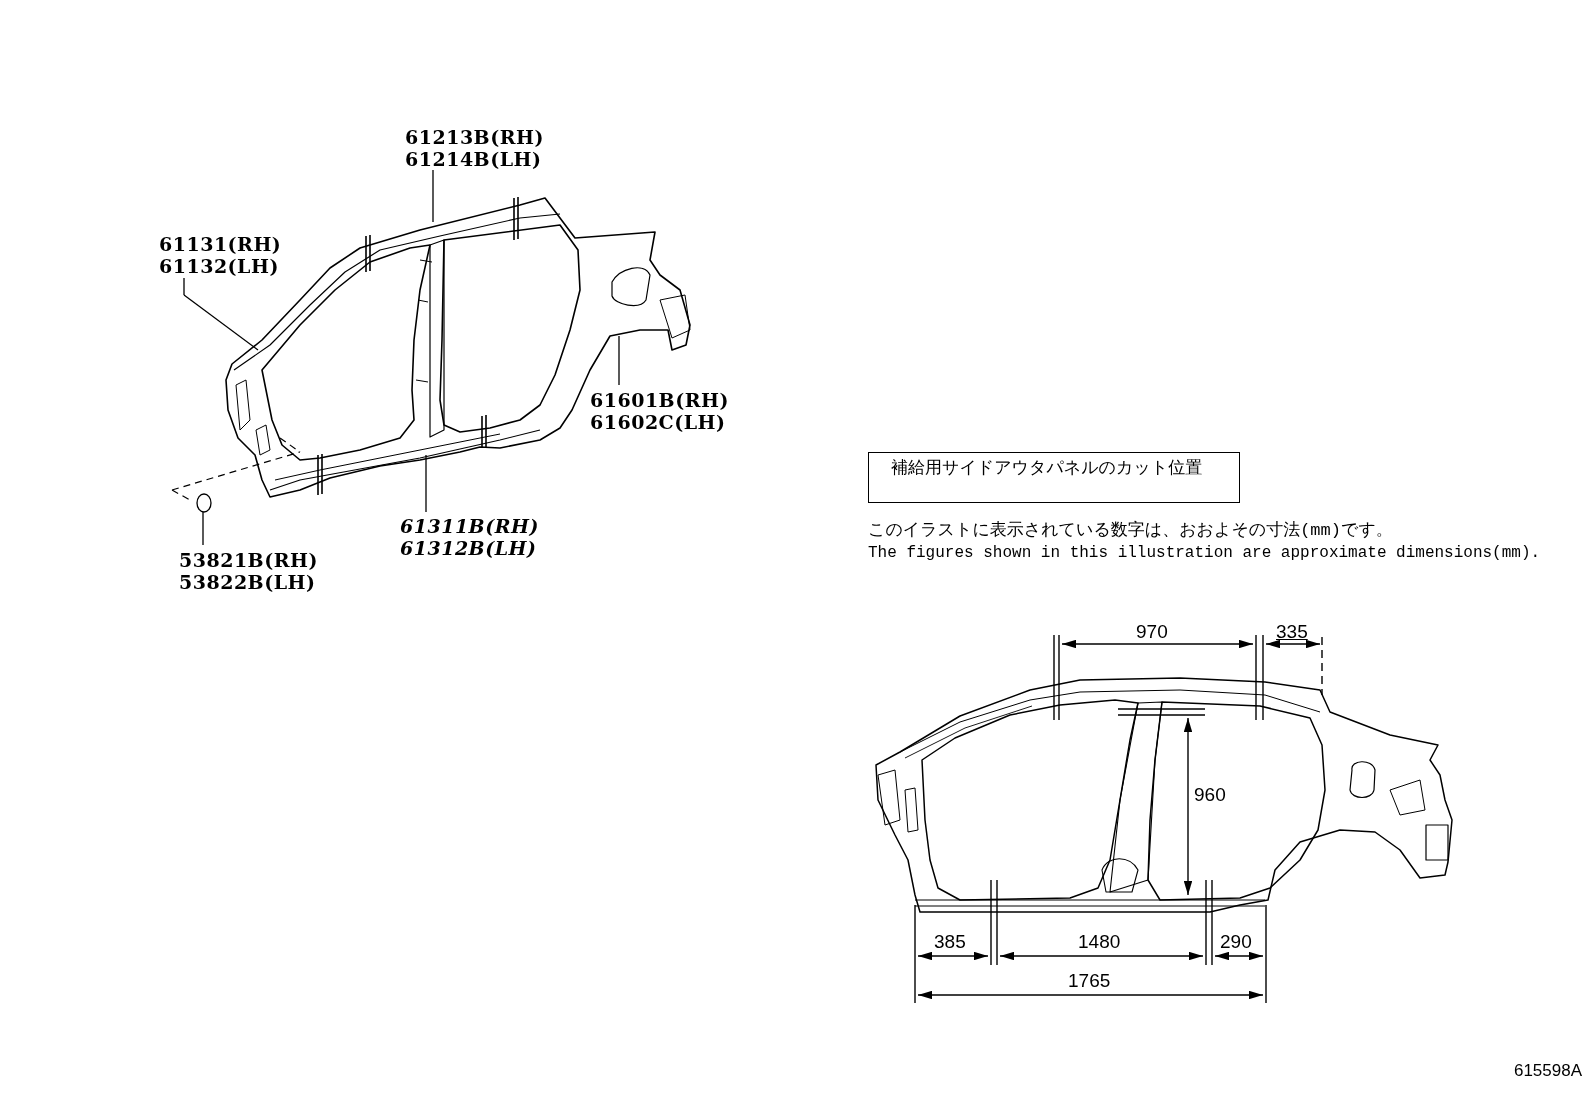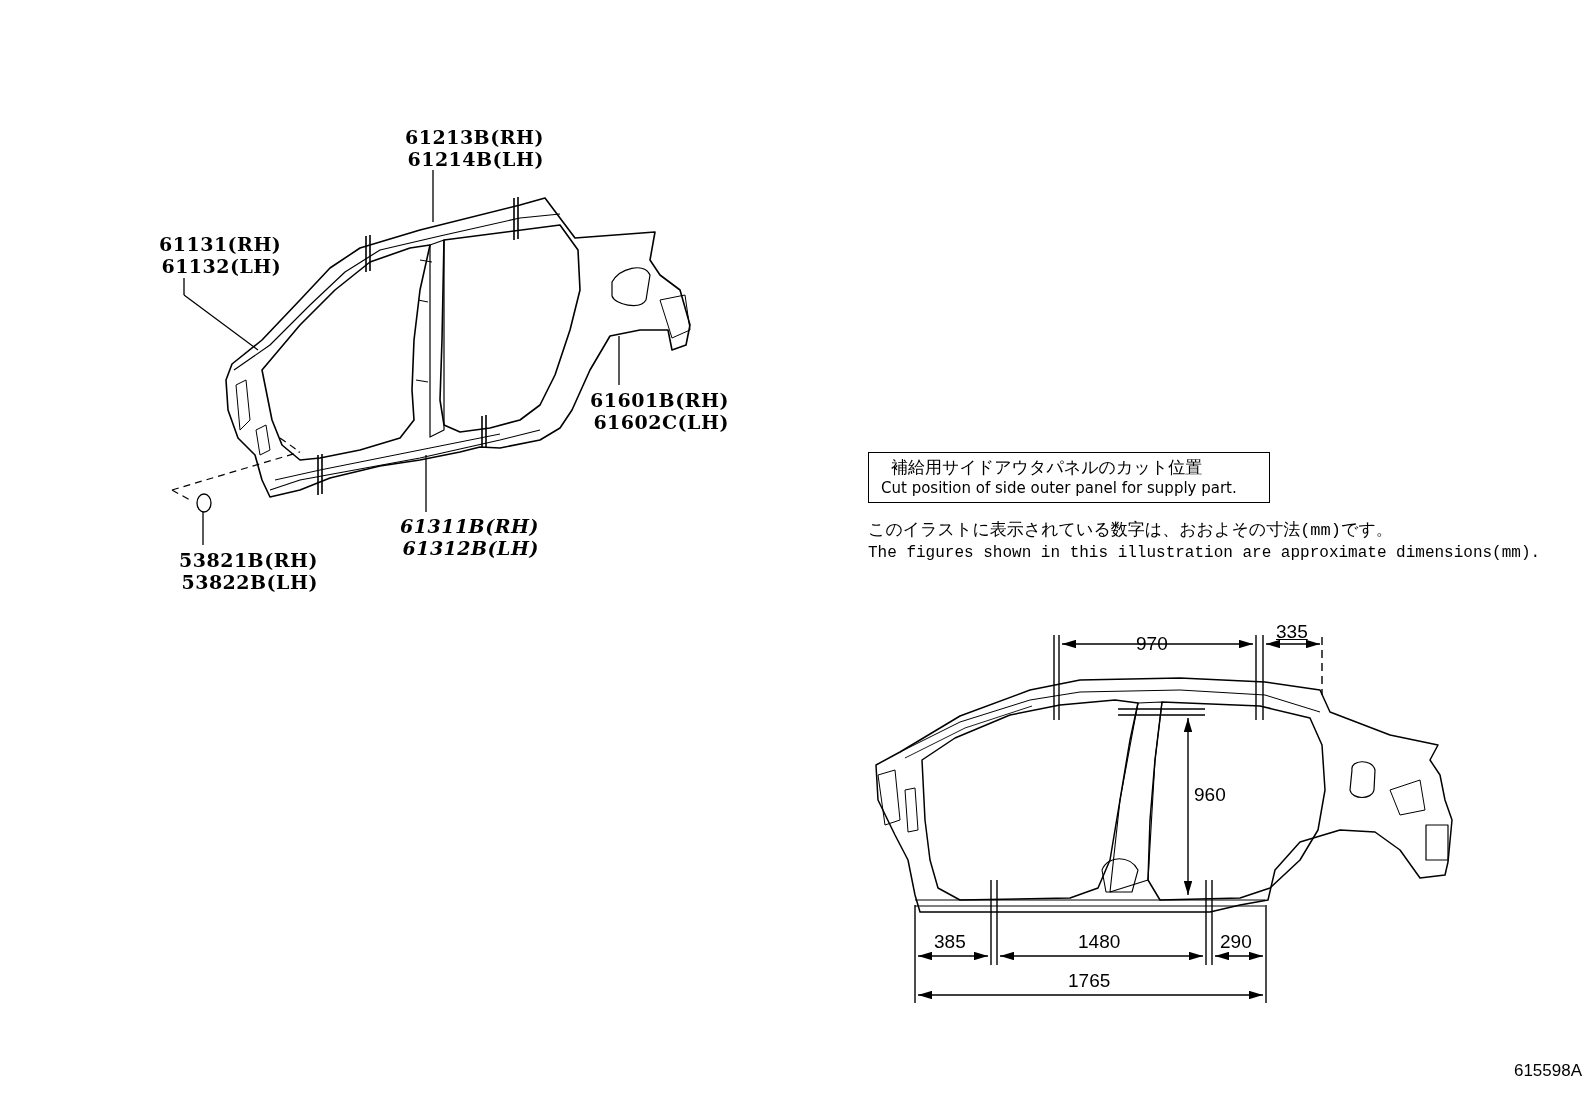--- a/index.html
+++ b/index.html
@@ -7,23 +7,23 @@
   svg.stage { position: absolute; left: 0; top: 0; width: 1592px; height: 1099px; }
   .part-label {
     position: absolute;
     font-family: "DejaVu Serif", "Liberation Serif", serif;
     font-weight: bold;
     font-size: 19px;
     line-height: 22px;
     letter-spacing: 0.5px;
     white-space: nowrap;
   }
-  .part-label span { display: block; text-align: right; }
+  .part-label span { display: block; }
   .note-box {
-    position: absolute; left: 868px; top: 452px; width: 402px; height: 51px;
+    position: absolute; left: 868px; top: 452px; width: 372px; height: 51px;
     border: 1.5px solid #000; box-sizing: border-box;
     font-family: "DejaVu Sans", "Liberation Sans", sans-serif;
   }
   .note-box .jp { position: absolute; left: 22px; top: 3px; font-size: 17px; line-height: 22px; }
   .note-box .en { position: absolute; left: 12px; top: 25px; font-size: 15px; line-height: 20px; }
   .note-text { position: absolute; left: 868px; font-family: Liberation Mono, monospace; white-space: nowrap; }
   .note-text.jp { top: 520px; font-size: 17px; line-height: 22px; }
   .note-text.en { top: 543px; font-size: 16px; line-height: 20px; }
   .dim {
     position: absolute; font-family: "Liberation Sans", "DejaVu Sans", sans-serif;
@@ -145,27 +145,26 @@
   <span>61311B(RH)</span>
   <span>61312B(LH)</span>
 </div>
 <div class="part-label" style="left:179px; top:549px;">
   <span>53821B(RH)</span>
   <span>53822B(LH)</span>
 </div>
 
 <div class="note-box">
   <div class="jp">補給用サイドアウタパネルのカット位置</div>
-  <div class="en">Cut position of side outer panel for supply part.</div>
 </div>
 
 <div class="note-text jp">このイラストに表示されている数字は、おおよその寸法(mm)です。</div>
 <div class="note-text en">The figures shown in this illustration are approximate dimensions(mm).</div>
 
-<div class="dim" style="left:1136px; top:621px;margin-top:12px;">970</div>
+<div class="dim" style="left:1136px; top:621px;">970</div>
 <div class="dim" style="left:1276px; top:621px;text-decoration:underline;">335</div>
 <div class="dim" style="left:1194px; top:784px;">960</div>
 <div class="dim" style="left:934px; top:931px;">385</div>
 <div class="dim" style="left:1078px; top:931px;">1480</div>
 <div class="dim" style="left:1220px; top:931px;">290</div>
 <div class="dim" style="left:1068px; top:970px;">1765</div>
 
 <div class="ref-code">615598A</div>
 
 </body></html>

